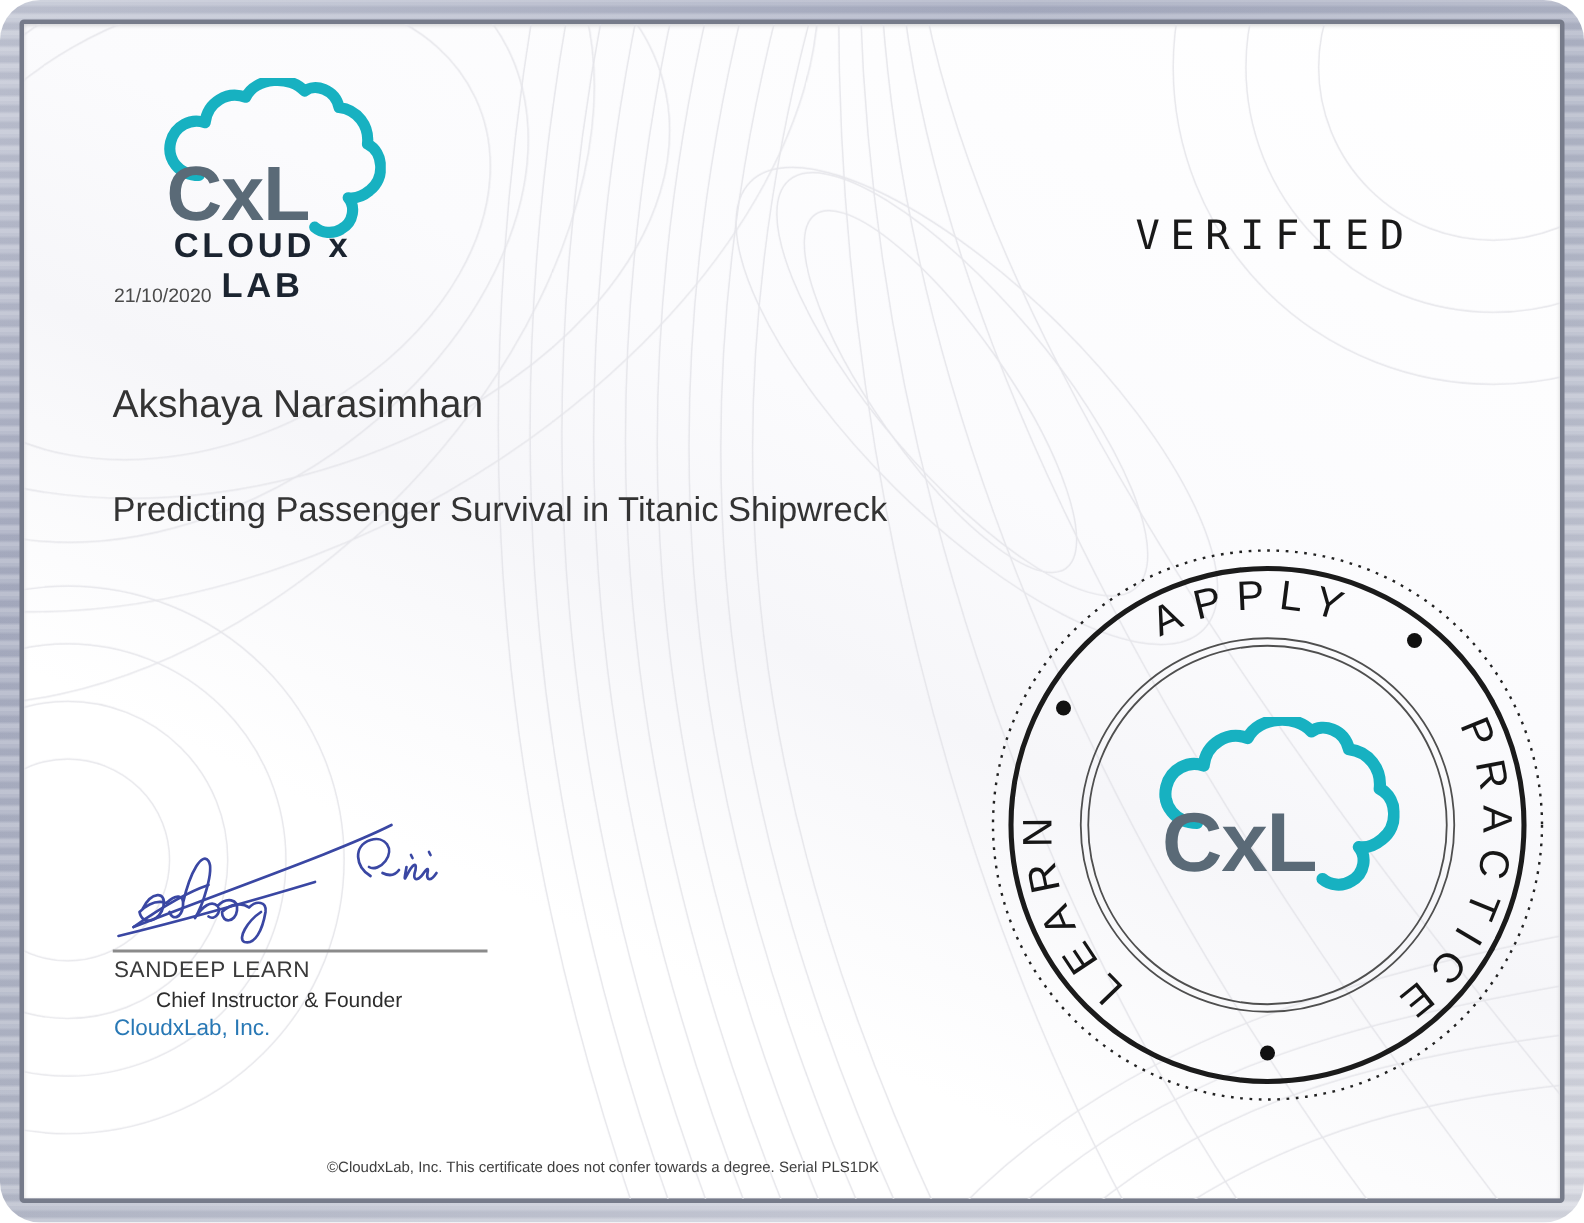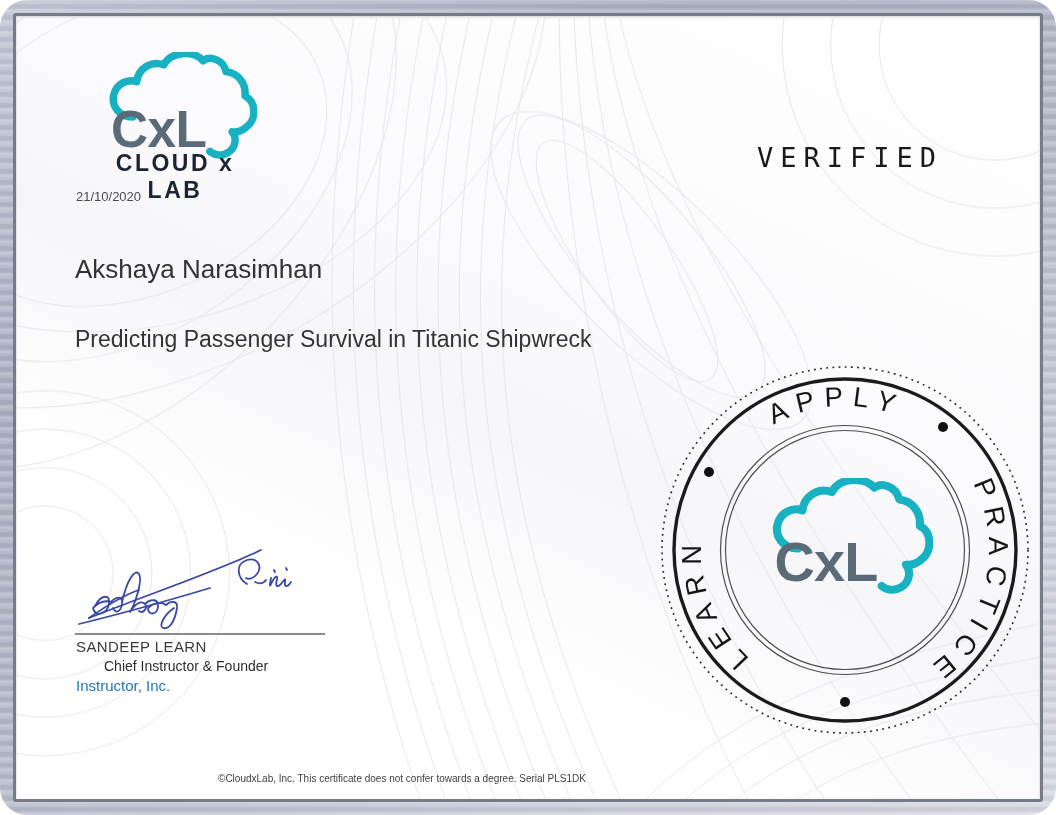--- a/index.html
+++ b/index.html
@@ -136,18 +136,18 @@
                  M180,38 C184,40 188,40 191,36
                  M196,34 C195,40 194,44 196,40 C200,32 203,30 202,36 C200,42 202,44 206,40
                  C209,36 211,33 210,38 C209,43 212,44 216,38"></path>
         <path d="M199,26 L200,28"></path>
         <path d="M211,24 L212,26"></path>
       </g>
     </svg>
     <div class="abs sig-line"></div>
     <div class="abs sig-name">SANDEEP LEARN</div>
     <div class="abs sig-title">Chief Instructor &amp; Founder</div>
-    <a class="abs sig-org" href="#">Instructor, Inc.</a>
+    <a class="abs sig-org" href="#">CloudxLab, Inc.</a>
 
     <div class="abs footer">©CloudxLab, Inc. This certificate does not confer towards a degree. Serial PLS1DK</div>
 
   </div>
 </div>
 
 </body></html>

